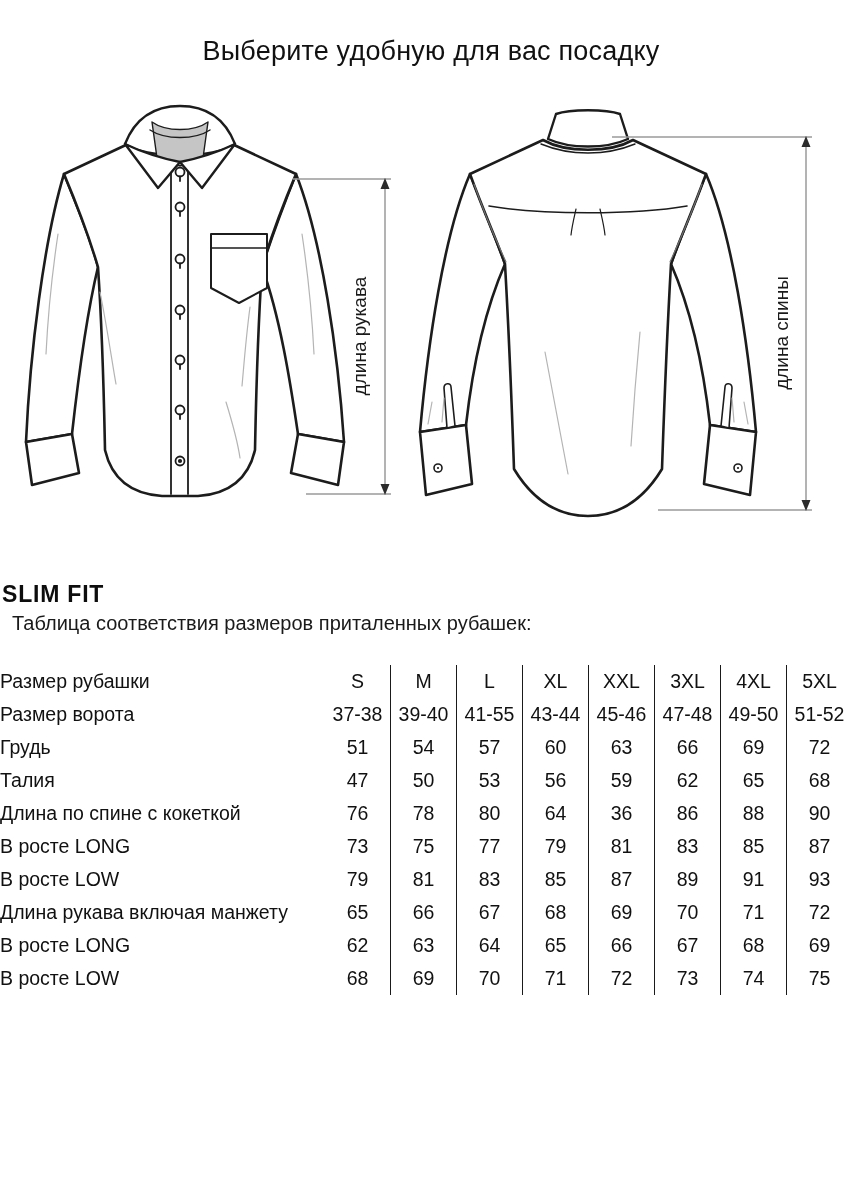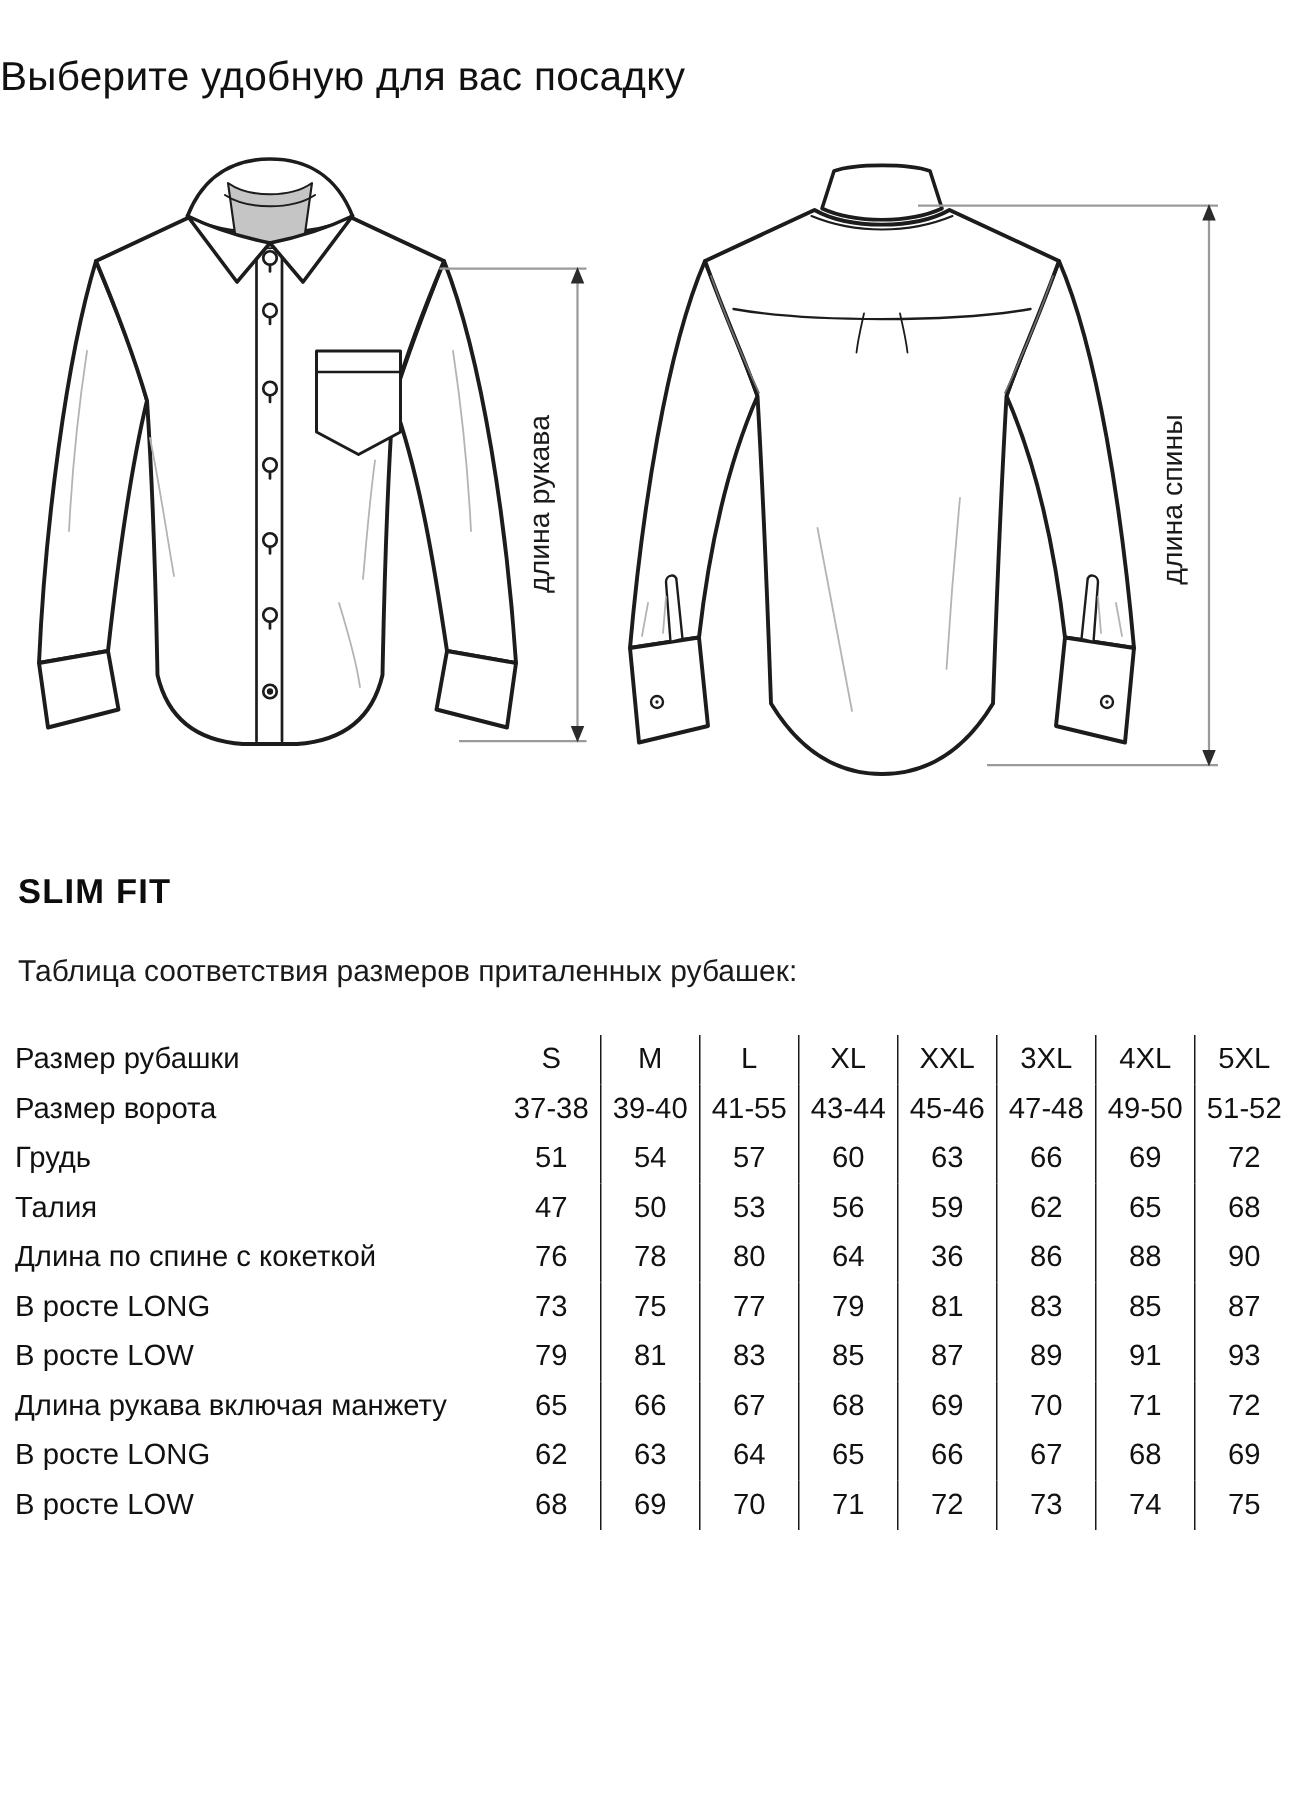--- a/index.html
+++ b/index.html
@@ -1,31 +1,31 @@
 <!DOCTYPE html>
 <html><head>
 <meta charset="utf-8">
 <style>
   html,body{margin:0;padding:0;background:#ffffff;}
   body{
     width:862px;height:1200px;position:relative;overflow:hidden;
     font-family:"Liberation Sans","DejaVu Sans",sans-serif;color:#1a1a1a;
   }
   .title{
-    margin:36px 0 0 0;text-align:left;font-size:27px;font-weight:400;
+    margin:36px 0 0 0;text-align:center;font-size:27px;font-weight:400;
     letter-spacing:.2px;color:#111;
   }
   svg.diagram{display:block;margin-top:0;}
   svg text{font-family:"Liberation Sans","DejaVu Sans",sans-serif;}
   .fit-heading{
-    margin:4px 0 0 12px;font-size:23px;font-weight:700;letter-spacing:.8px;color:#0d0d0d;
-  }
-  .fit-subtitle{margin:29px 0 0 12px;font-size:20px;color:#1a1a1a;}
+    margin:4px 0 0 2px;font-size:23px;font-weight:700;letter-spacing:.8px;color:#0d0d0d;
+  }
+  .fit-subtitle{margin:4px 0 0 12px;font-size:20px;color:#1a1a1a;}
   table.sizes{
-    border-collapse:collapse;margin:30px 0 0 10px;table-layout:fixed;
+    border-collapse:collapse;margin:30px 0 0 0;table-layout:fixed;
   }
   table.sizes td{
     height:33px;padding:0;font-size:19.5px;color:#111;vertical-align:middle;
   }
   td.lbl{width:325px;text-align:left;}
   td.d{width:65px;text-align:center;}
   td.s{border-left:1.5px solid #1a1a1a;}
 </style>
 </head>
 <body>

